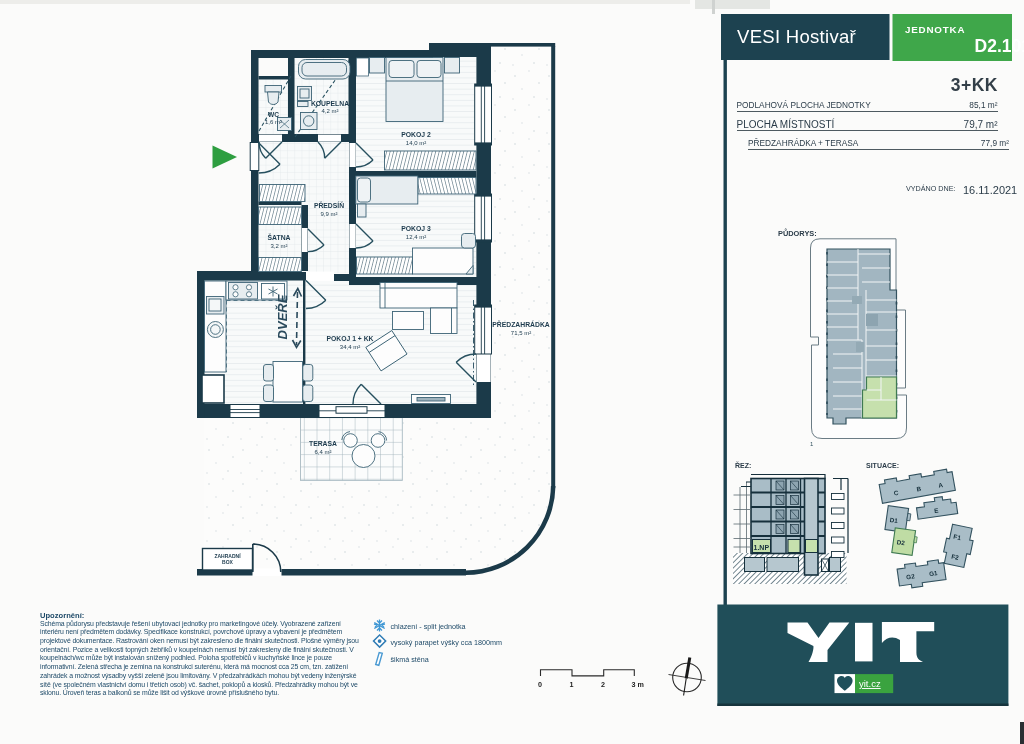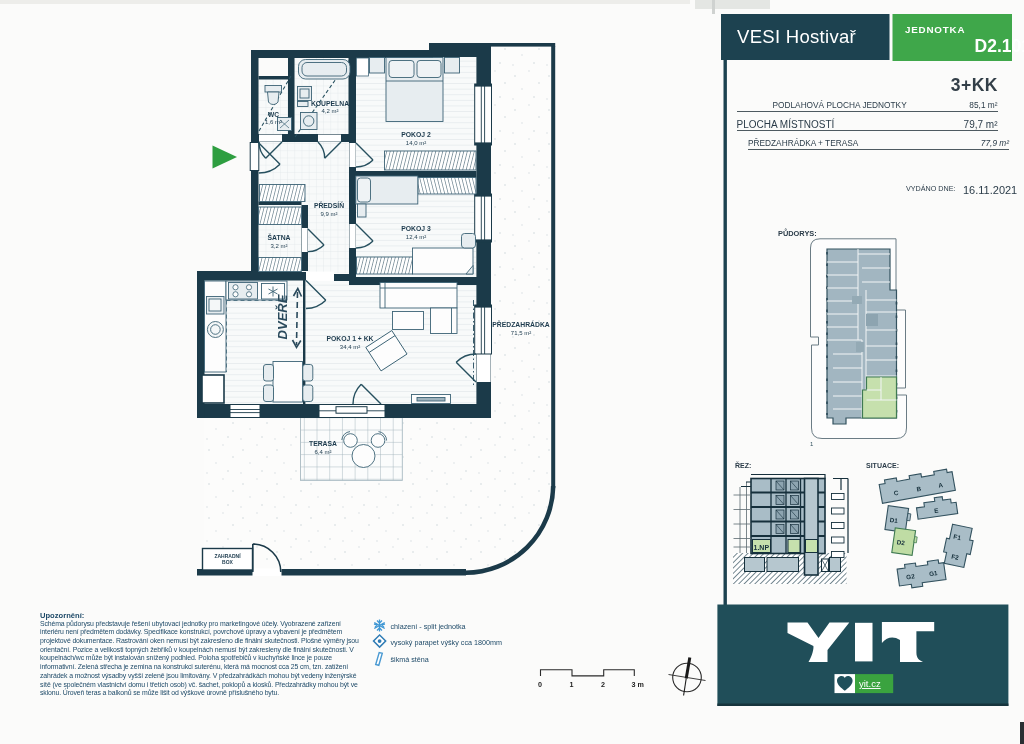--- a/index.html
+++ b/index.html
@@ -515,32 +515,32 @@
 
 <div class="abs" style="left:721px;top:14px;width:140px;height:46px;color:#fff;font-size:18.5px;line-height:46px;padding-left:16px;box-sizing:border-box;letter-spacing:0.3px;">VESI Hostivař</div>
 
 <div class="abs" style="left:905px;top:24px;color:#fff;font-size:9.8px;font-weight:bold;letter-spacing:0.8px;">JEDNOTKA</div>
 
 <div class="abs" style="left:892px;top:36px;width:110px;color:#fff;font-size:17.5px;font-weight:bold;text-align:right;margin-left:29px;">D2.101</div>
 
 <div class="abs" style="left:800px;top:75px;width:198px;color:#333f48;font-size:17.5px;font-weight:bold;text-align:right;letter-spacing:0.5px;">3+KK</div>
 
 <div class="abs" style="left:736.5px;top:99.5px;width:261px;height:11.5px;border-bottom:1.1px solid #4e5a60;font-size:8.3px;color:#2b3c49;">
-<span style="float:left;margin-left:36px;">PODLAHOVÁ PLOCHA JEDNOTKY</span>
+<span style="float:left;">PODLAHOVÁ PLOCHA JEDNOTKY</span>
     <span style="float:right;">85,1 m²</span>
   </div>
 
 <div class="abs" style="left:736.5px;top:118.5px;width:261px;height:11.5px;border-bottom:1.1px solid #4e5a60;font-size:10px;color:#2b3c49;">
 <span style="float:left;">PLOCHA MÍSTNOSTÍ</span>
     <span style="float:right;">79,7 m²</span>
   </div>
 
 <div class="abs" style="left:748px;top:137.5px;width:261px;height:11.5px;border-bottom:1.1px solid #4e5a60;font-size:8.3px;color:#2b3c49;">
 <span style="float:left;">PŘEDZAHRÁDKA + TERASA</span>
-    <span style="float:right;font-style:italic;">77,9 m²</span>
+    <span style="float:right;">77,9 m²</span>
   </div>
 
 <div class="abs" style="left:906px;top:183.5px;font-size:7.2px;color:#2b3c49;">VYDÁNO DNE:</div>
 <div class="abs" style="left:963px;top:183.5px;width:35px;font-size:11px;color:#2b3c49;text-align:right;">16.11.2021</div>
 
 <div class="abs" style="left:737px;top:228.5px;font-size:7.4px;font-weight:bold;color:#2b3c49;padding-left:41px;">PŮDORYS:</div>
 
 <div class="abs" style="left:735px;top:461.5px;font-size:7px;font-weight:bold;color:#2b3c49;">ŘEZ:</div>
 
 <div class="abs" style="left:866px;top:461.5px;font-size:7px;font-weight:bold;color:#2b3c49;">SITUACE:</div>

